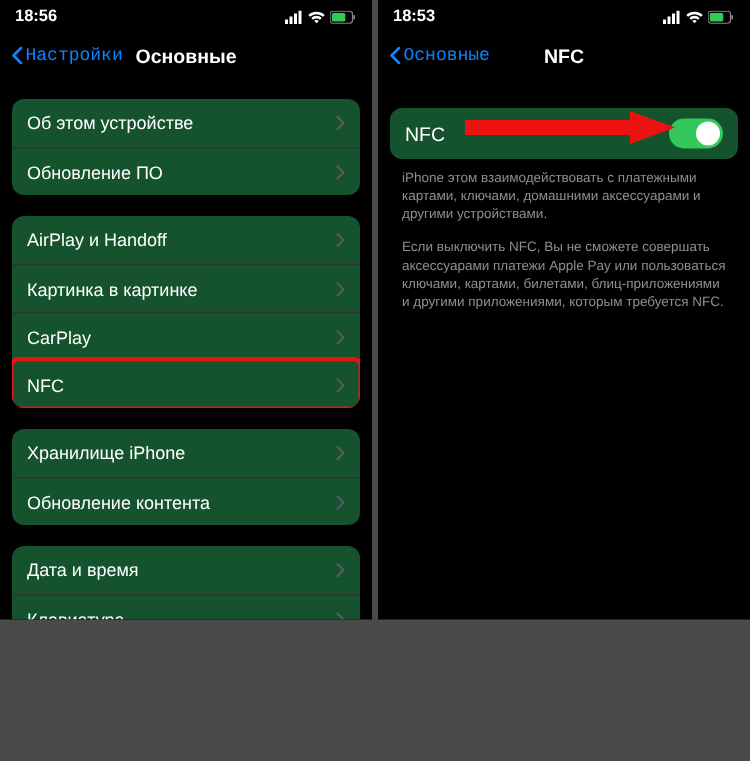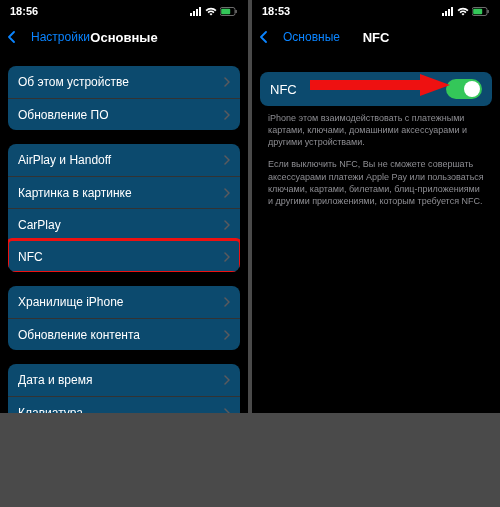--- a/index.html
+++ b/index.html
@@ -37,34 +37,35 @@
     display: flex;
     align-items: center;
     position: relative;
     padding: 0 8px;
   }
   .back-link {
     color: #0a84ff;
     font-size: 12px;
     display: flex;
     align-items: center;
-    gap: 16px;
+    gap: 2px;
+    font-family: Liberation Mono, monospace;
   }
   .nav-title {
     position: absolute;
     left: 0; right: 0;
     text-align: center;
     font-size: 13px;
     font-weight: 600;
     pointer-events: none;
   }
   .content { flex: 1; overflow: hidden; padding: 0; }
   .group {
     margin: 14px 8px 0 8px;
-    background: #0c4a6e;
+    background: #14532d;
     border-radius: 8px;
     overflow: hidden;
   }
   .row {
     display: flex;
     align-items: center;
     justify-content: space-between;
     height: 32px;
     padding: 0 10px;
     font-size: 12px;

